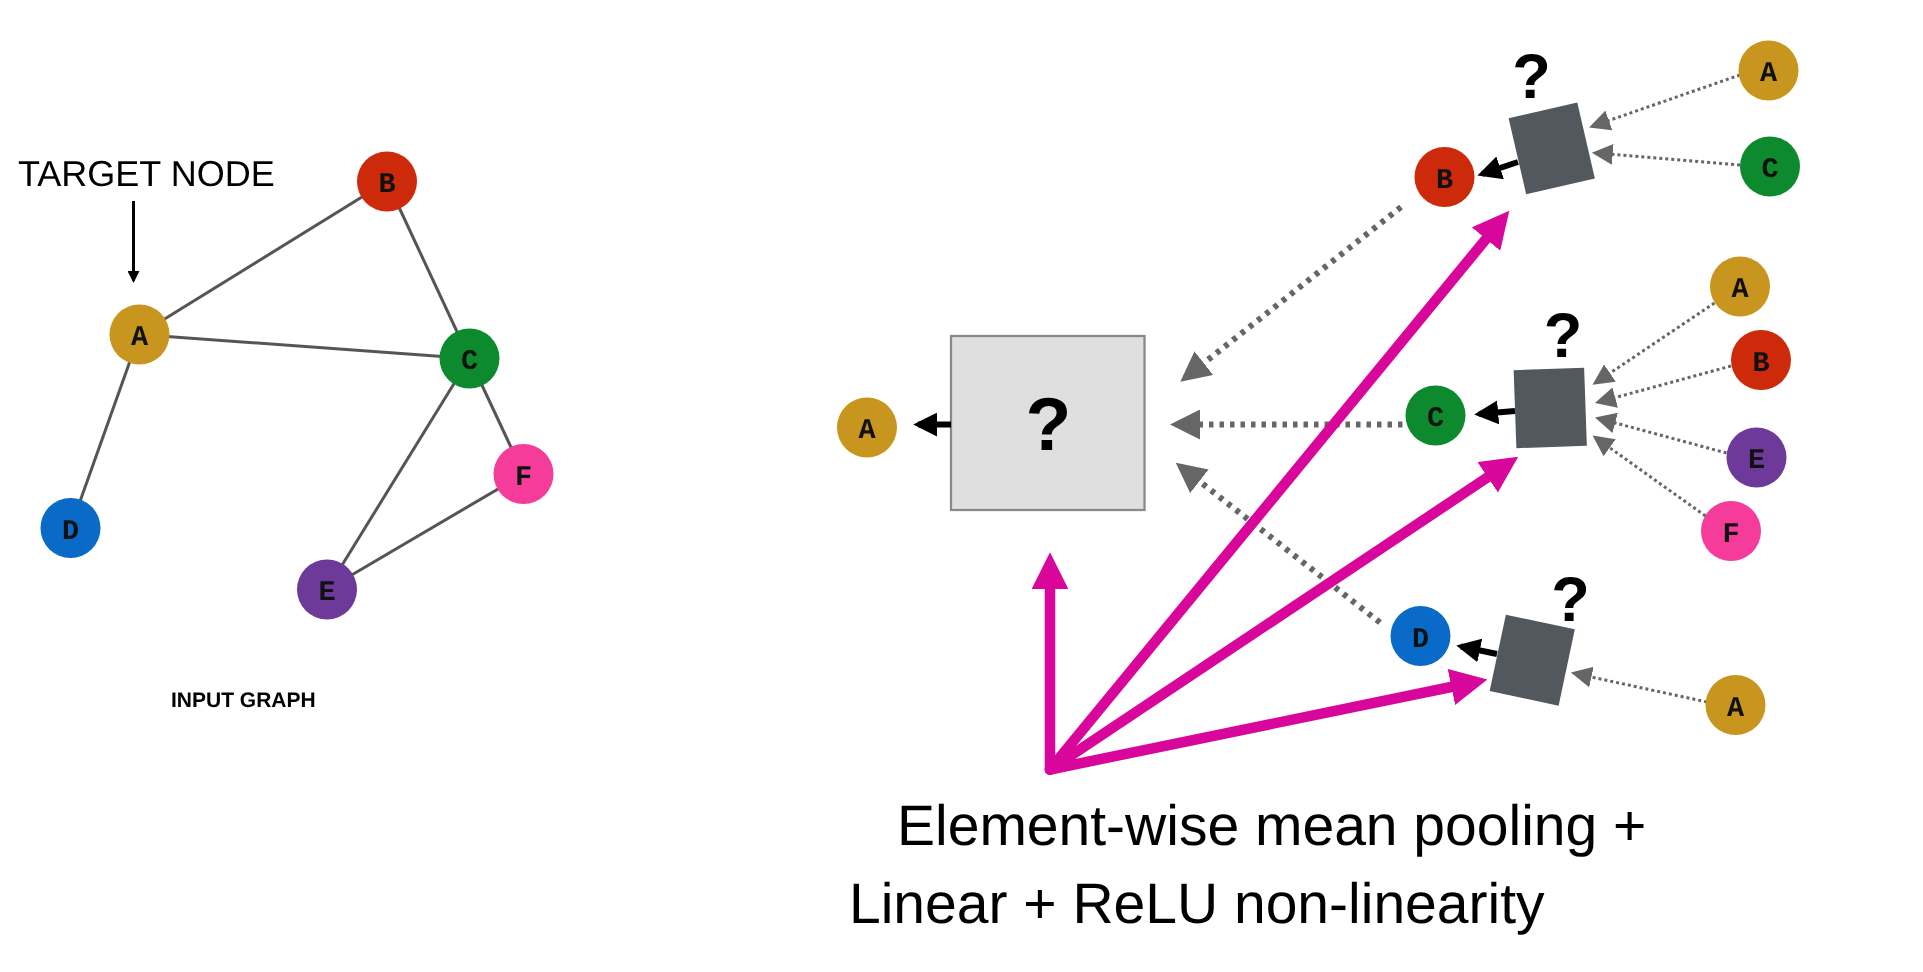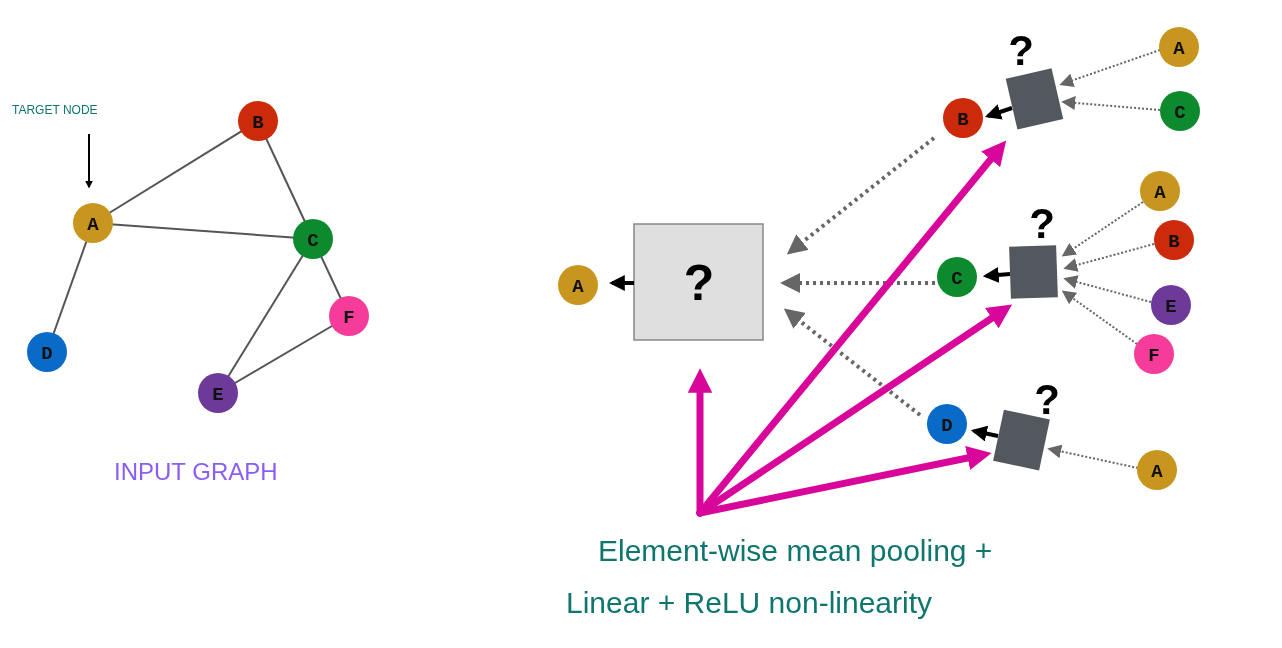--- a/index.html
+++ b/index.html
@@ -1,22 +1,22 @@
 <!DOCTYPE html>
 <html><head>
 <meta charset="utf-8">
 <style>
   html, body { margin: 0; padding: 0; background: #ffffff; }
   body { width: 1282px; height: 648px; position: relative; overflow: hidden; font-family: "Liberation Sans", sans-serif; }
   #stage { position: absolute; left: 0; top: 0; width: 1282px; height: 648px; }
   .node-label { font-family: "Liberation Mono", monospace; font-weight: bold; font-size: 19px; fill: #111; }
   .qmark { font-family: "Liberation Sans", sans-serif; font-weight: bold; fill: #000; }
-  .caption { position: absolute; color: #0f766e; font-size: 30px; line-height: 50px; font-family: "Liberation Sans", sans-serif; }
-  .target-label { position: absolute; left: 12px; top: 103px; font-size: 12px; color: #0f766e; }
-  .graph-title { position: absolute; left: 114px; top: 458px; font-size: 24px; font-weight: normal; color: #8b5cf6; }
+  .caption { position: absolute; color: #000000; font-size: 38px; line-height: 50px; font-family: "Liberation Sans", sans-serif; }
+  .target-label { position: absolute; left: 12px; top: 103px; font-size: 24px; color: #000000; }
+  .graph-title { position: absolute; left: 114px; top: 458px; font-size: 14px; font-weight: bold; color: #000000; }
 </style>
 </head>
 <body>
 
 <svg id="stage" width="1282" height="648" viewBox="0 0 1282 648">
   <defs>
     <marker id="arrow-black" viewBox="0 0 10 10" refX="8" refY="5" markerWidth="4" markerHeight="4" orient="auto">
       <path d="M0,0 L10,5 L0,10 z" fill="#000"></path>
     </marker>
     <marker id="arrow-gray" viewBox="0 0 10 10" refX="8" refY="5" markerWidth="5" markerHeight="5" orient="auto">

